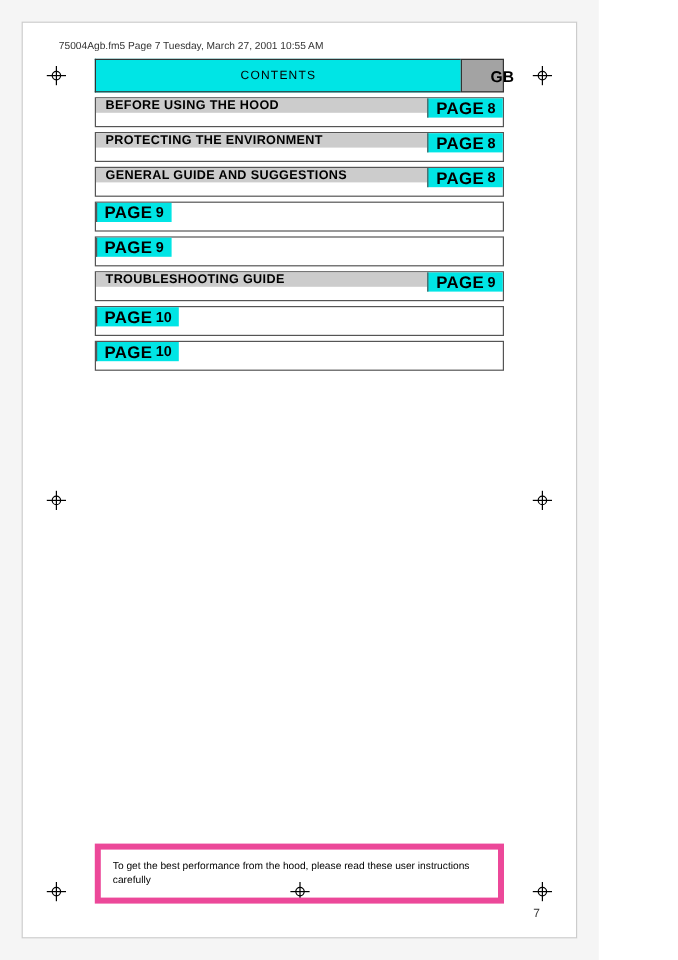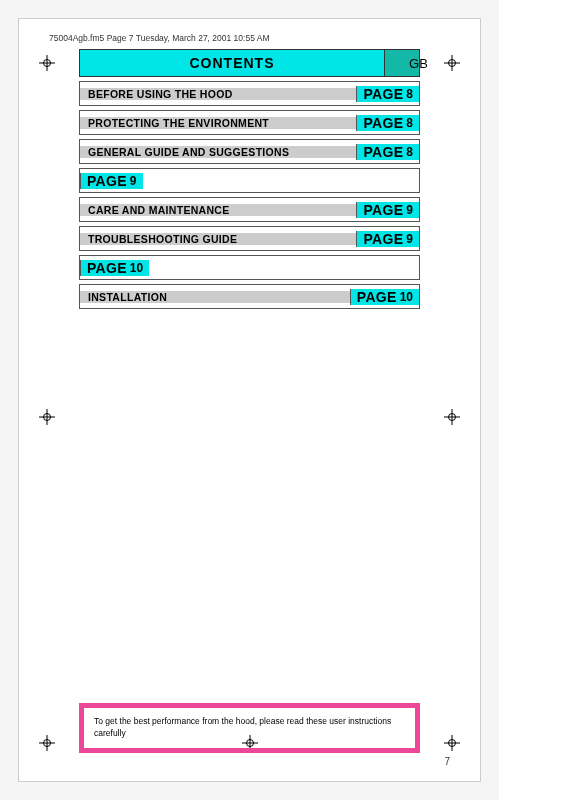--- a/index.html
+++ b/index.html
@@ -93,45 +93,45 @@
       align-items: stretch;
       margin-bottom: 4px;
       height: 28px;
     }
     .contents-title {
       background: #00e5e5;
       flex: 1;
       display: flex;
       align-items: center;
       justify-content: center;
-      font-weight: 700;
-      font-size: 14px;
+      font-weight: 400;
+      font-size: 10px;
       color: #000;
       letter-spacing: 1px;
       border: 1.5px solid #333;
       border-right: none;
       text-align: center;
     }
     .contents-gb {
-      background: #14b8a6;
+      background: #a3a3a3;
       width: 36px;
       display: flex;
       align-items: center;
       justify-content: center;
-      font-weight: 400;
+      font-weight: 700;
       font-size: 13px;
       color: #000;
       border: 1.5px solid #333;
       padding-left: 33px;
     }
 
     
     .toc-row {
       display: flex;
-      align-items: center;
+      align-items: flex-start;
       margin-bottom: 4px;
       height: 25px;
       border: 1.5px solid #555;
     }
     .toc-label {
       background: #cccccc;
       flex: 1;
       display: flex;
       align-items: center;
       padding-left: 8px;
@@ -256,41 +256,39 @@
               <span class="page-num">8</span>
             </div>
           </div>
           <div class="toc-row">
             <div class="toc-page">
               <span class="page-word">PAGE</span>
               <span class="page-num">9</span>
             </div>
           </div>
           <div class="toc-row">
-            <div class="toc-label">CARE AND MAINTENANCE</div>
             <div class="toc-page">
               <span class="page-word">PAGE</span>
               <span class="page-num">9</span>
             </div>
           </div>
           <div class="toc-row">
             <div class="toc-label">TROUBLESHOOTING GUIDE</div>
             <div class="toc-page">
               <span class="page-word">PAGE</span>
               <span class="page-num">9</span>
             </div>
           </div>
           <div class="toc-row">
             <div class="toc-page">
               <span class="page-word">PAGE</span>
               <span class="page-num">10</span>
             </div>
           </div>
           <div class="toc-row">
-            <div class="toc-label">INSTALLATION</div>
             <div class="toc-page">
               <span class="page-word">PAGE</span>
               <span class="page-num">10</span>
             </div>
           </div>
         </div>
 
     </div>
 
     <div class="bottom-note">

